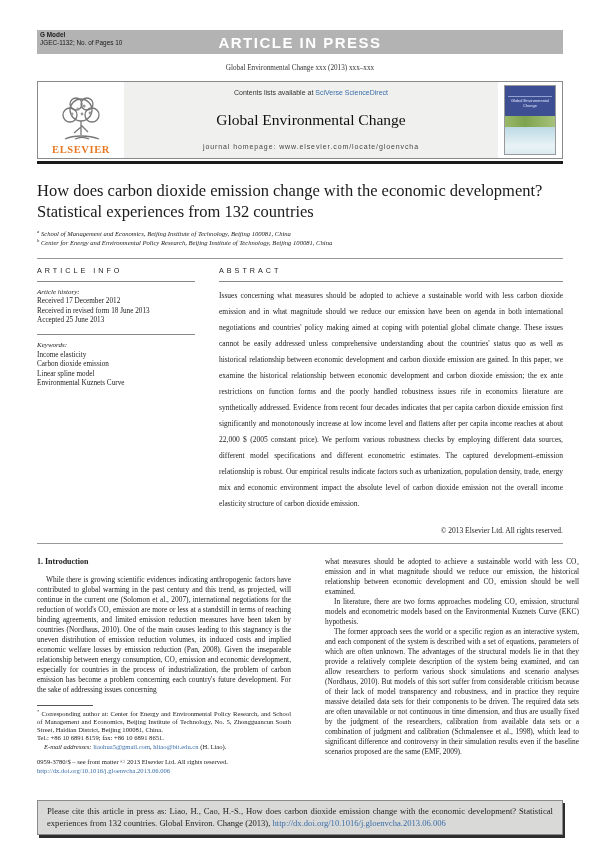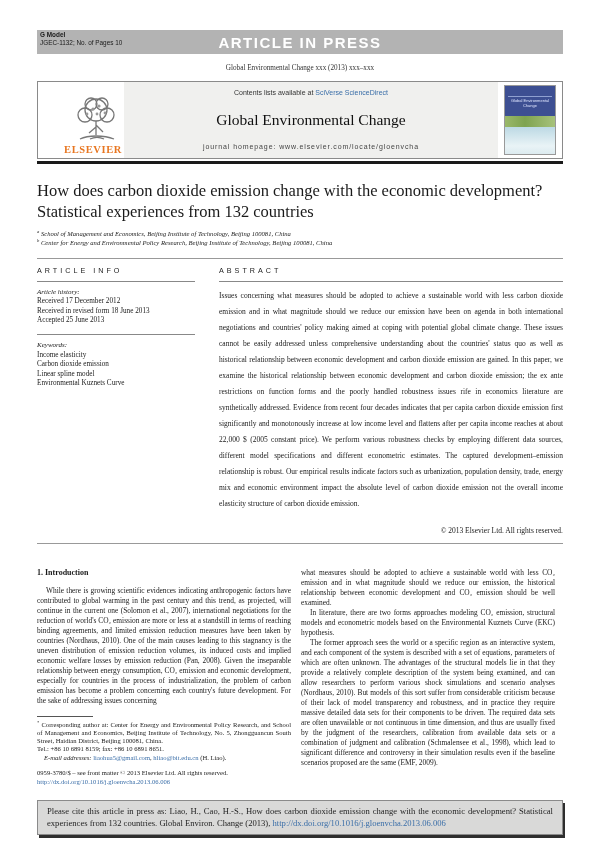--- a/index.html
+++ b/index.html
@@ -39,21 +39,21 @@
     margin-top: 10px;
   }
   
   .header-box {
     margin-top: 9px; border: 1px solid #8a8a8a;
     display: flex; height: 78px; flex: 0 0 auto;
     background: #fff;
   }
   .hd-left {
     width: 86px; display: flex; flex-direction: column;
-    align-items: flex-end; justify-content: flex-end;
+    align-items: center; justify-content: flex-end;
     padding: 3px 2px; background: #fff;
   }
   .tree { width: 52px; height: 48px; }
   .elsevier-word {
     font-family: "Liberation Serif", serif;
     color: #e87722; font-weight: bold; font-size: 10.5px;
     letter-spacing: 0.6px; margin-top: 1px;
   }
   .hd-mid {
     flex: 1; background: #f0f0ee;
@@ -109,21 +109,21 @@
     letter-spacing: 3px; color: #222; padding-bottom: 6px;
   }
   .mini-rule { border-top: 0.8px solid #888; margin-bottom: 6px; }
   .hist-label, .kw-label { font-style: italic; font-size: 7px; line-height: 9.6px; }
   .hist-item, .kw-item { font-size: 7.2px; line-height: 9.6px; }
   .hist-block { margin-bottom: 8px; }
   .kw-block { border-top: 0.8px solid #888; padding-top: 6px; }
   .abstract-text { font-size: 7.5px; line-height: 16px; text-align: justify; color: #1a1a1a; }
   .abs-copyright { text-align: right; font-size: 7.5px; margin-top: 14px; }
   
-  .main-cols { display: flex; gap: 10px; margin-top: 24px; flex: 1 1 auto; }
+  .main-cols { display: flex; gap: 34px; margin-top: 13px; flex: 1 1 auto; }
   .col { width: 254px; flex: 0 0 auto; display: flex; flex-direction: column; }
   .intro-head { font-weight: bold; font-size: 8px; margin-bottom: 9px; }
   .body-par { font-size: 7.4px; line-height: 10px; text-align: justify; }
   .indent { text-indent: 9px; }
   
   .footnote { margin-top: 10px; }
   .fn-rule { width: 56px; border-top: 0.8px solid #555; margin-bottom: 4px; }
   .fn-text { font-size: 6.6px; line-height: 8.3px; text-align: justify; color: #222; }
   .fn-text .sup { font-size: 4.6px; }
   .fn-email { text-indent: 7px; }

